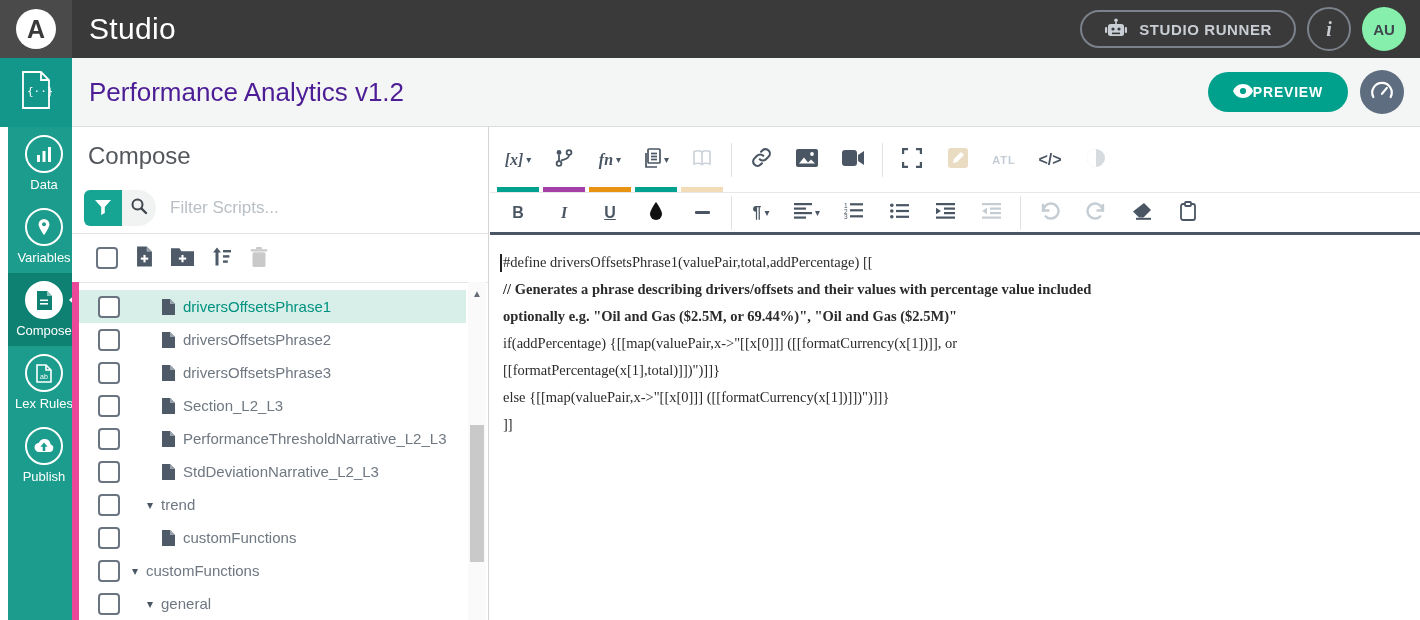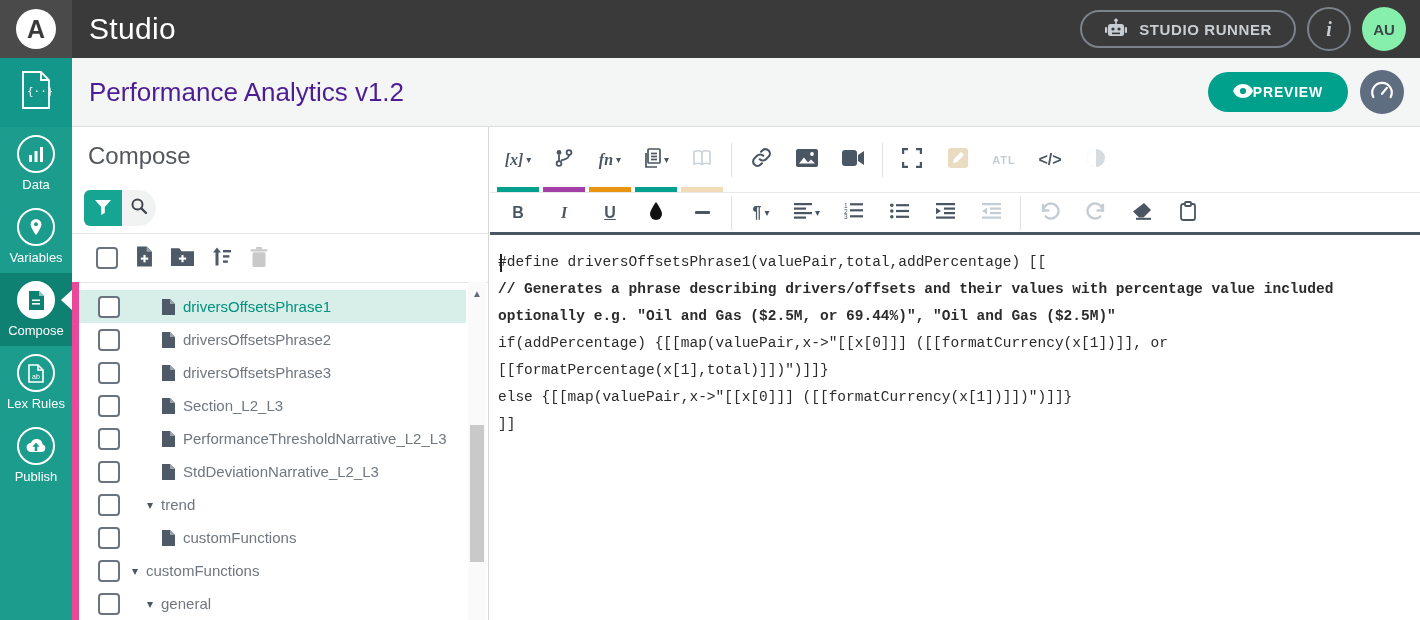--- a/index.html
+++ b/index.html
@@ -23,21 +23,21 @@
   .subheader{position:absolute;top:58px;left:0;right:0;height:68px;background:#f4f5f5;border-bottom:1px solid #dcdcdc;
     display:flex;align-items:center;}
   .project-tile{width:72px;height:69px;background:#13978a;display:flex;align-items:center;justify-content:center;flex:none;}
   .project-title{margin-left:17px;font-size:26px;color:#4c1d95;font-weight:400;}
   .subheader-right{margin-left:auto;display:flex;align-items:center;gap:12px;margin-right:16px;}
   .preview-btn{height:40px;border-radius:20px;background:#00a18c;color:#fff;font-weight:bold;font-size:14px;letter-spacing:.8px;
     display:flex;align-items:center;padding:0 25px;border:none;cursor:pointer;}
   .gauge-btn{width:44px;height:44px;border-radius:50%;background:#5e6d80;display:flex;align-items:center;justify-content:center;cursor:pointer;}
 
   
-  .sidebar{position:absolute;top:127px;left:0;width:72px;bottom:0;background:#1b9c8c;}
+  .sidebar{position:absolute;top:127px;left:8px;width:72px;bottom:0;background:#1b9c8c;}
   .side-item{display:flex;flex-direction:column;align-items:center;padding:8px 0;position:relative;cursor:pointer;}
   .side-icon{width:38px;height:38px;border:2px solid #fff;border-radius:50%;display:flex;align-items:center;justify-content:center;box-sizing:border-box;}
   .side-label{color:#fff;font-size:13px;margin-top:4px;}
   .side-item.active{background:#0e8173;}
   .side-item.active .side-icon{background:#fff;}
   .side-item.active::after{content:"";position:absolute;right:0;top:17px;width:0;height:0;
     border-top:10px solid transparent;border-bottom:10px solid transparent;border-right:11px solid #fff;}
 
   
   .left-panel{position:absolute;top:127px;left:72px;width:417px;bottom:0;background:#fff;border-right:1px solid #d5d5d5;box-sizing:border-box;}
@@ -74,21 +74,21 @@
   .tab-bar{position:absolute;bottom:0;left:2px;right:2px;height:5px;}
   .tab-teal{background:#00a18f;} .tab-purple{background:#a43fa8;} .tab-orange{background:#e89312;} .tab-beige{background:#f2dcb7;}
   .glyph{font-size:16px;font-weight:bold;color:#4a5663;}
   .glyph.serif{font-family:"Liberation Serif",serif;font-style:italic;}
   .caret-dn{font-size:10px;color:#4a5663;margin-left:3px;}
   .disabled,.disabled .glyph,.disabled .caret-dn{color:#c5cdd4;justify-content:center;}
   .atl{font-size:11px;font-weight:bold;letter-spacing:1px;}
   .u-line{text-decoration:underline;}
   .dash-ic{width:15px;height:3px;background:#4a5663;border-radius:1px;}
 
-  .code{position:relative;padding:14px 24px 0 8px;font-family:Liberation Mono, monospace;
+  .code{position:relative;padding:14px 24px 0 13px;font-family:Liberation Serif, serif;
     font-size:14.5px;line-height:27px;color:#2b2b2b;}
   .code-line{white-space:pre;}
   .code-line.bold{font-weight:bold;}
   .text-caret{position:absolute;left:10px;top:19px;width:1.5px;height:18px;background:#222;}
 </style>
 </head>
 <body>
 
 <div class="stage">
 
@@ -218,20 +218,21 @@
         </span>
       </button>
       <span class="search-seg">
         <span>
           <svg width="18" height="18" viewBox="0 0 18 18">
               <circle cx="7.5" cy="7.5" r="5" fill="none" stroke="#3f464d" stroke-width="2"></circle>
               <line x1="11.5" y1="11.5" x2="16" y2="16" stroke="#3f464d" stroke-width="2.4" stroke-linecap="round"></line>
             </svg>
         </span>
       </span>
+      <input class="filter-input" type="text" placeholder="Filter Scripts..." style="">
     </div>
 
     <div class="list-toolbar">
       <span class="cbx"></span>
       <button class="icon-btn">
         <span>
           <svg width="17" height="21" viewBox="0 0 16 19" fill="#4e5a68">
               <path d="M1 0h9l5 5v14H1z"></path>
               <path d="M10 0l5 5h-5z" fill="#9aa3ad"></path>
               <g stroke="#fff" stroke-width="2">

